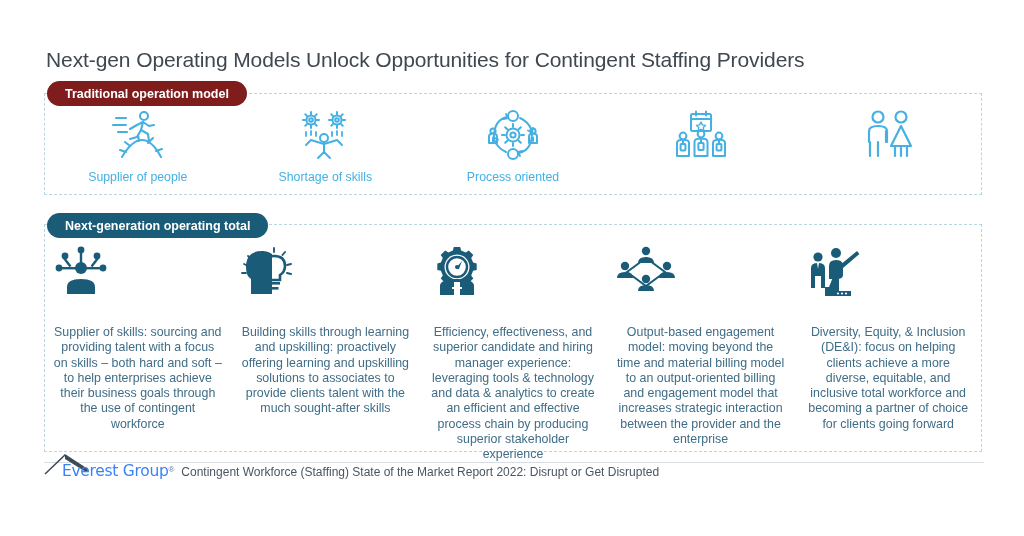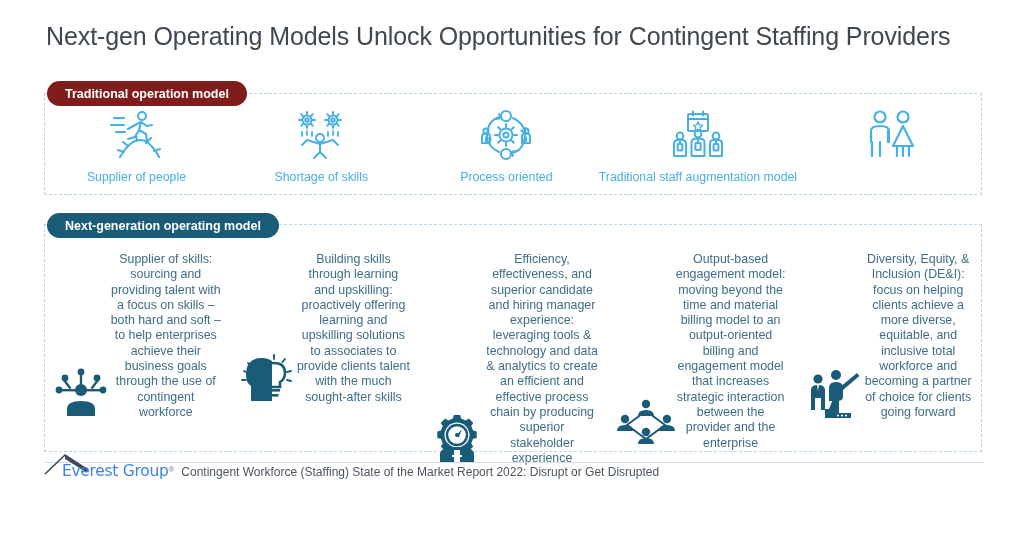--- a/index.html
+++ b/index.html
@@ -20,22 +20,22 @@
     position: relative;
     width: 1024px;
     height: 536px;
     box-sizing: border-box;
   }
 
   
   .slide-title {
     position: absolute;
     left: 46px;
-    top: 22px;
-    font-size: 25px;
+    top: 48px;
+    font-size: 21px;
     font-weight: 400;
     color: #3f4750;
     letter-spacing: -0.1px;
     white-space: nowrap;
   }
 
   
   .section {
     position: absolute;
     box-sizing: border-box;
@@ -119,24 +119,25 @@
     position: absolute;
     left: 44px;
     top: 240px;
     width: 938px;
     display: flex;
     align-items: flex-start;
   }
   .col2 {
     flex: 1 1 0;
     display: flex;
-    flex-direction: row;
-    align-items: flex-end;
+    flex-direction: column;
+    align-items: flex-start;
     padding: 0 9px;
     box-sizing: border-box;
+    gap: 15px;
   }
   .col2 .icon-wrap {
     height: 58px;
     display: flex;
     align-items: flex-end;
     justify-content: center;
   }
   .col2 .body-text {
     margin-top: 12px;
     font-size: 12.4px;
@@ -307,21 +308,20 @@
             <path d="M0 4.8 v3.4"></path>
           </g>
           <g transform="translate(49,27)">
             <circle cx="0" cy="0" r="3.4"></circle>
             <path d="M-6 20 v-13 q0 -3.2 6 -3.2 q6 0 6 3.2 V20 z"></path>
             <rect x="-2.4" y="8" width="4.8" height="6.5" rx="0.8"></rect>
             <path d="M0 4.5 v3"></path>
           </g>
         </svg>
       </div>
-      <div class="caption">Traditional staff augmentation model</div>
     </div>
 
     <div class="col1">
       <div class="icon-wrap">
         <svg width="56" height="52" viewBox="0 0 56 52" fill="none" stroke="#46b0e3" stroke-width="2.2" stroke-linecap="round" stroke-linejoin="round">
           <circle cx="18" cy="8" r="5.5"></circle>
           <path d="M10 47 v-14 h-1 v-11 q0 -5 9 -5 q9 0 9 5 v11"></path>
           <path d="M18 33 v14"></path>
           <path d="M26 22 v11"></path>
           <circle cx="41" cy="8" r="5.5"></circle>
@@ -330,21 +330,21 @@
           <path d="M41 37 v10"></path>
         </svg>
       </div>
     </div>
 
   </div>
 
   <div class="section section-nextgen"></div>
 
   <div class="badge badge-nextgen">
-    <span>Next-generation operating model</span>
+    <span>Next-generation operating total</span>
   </div>
 
   <div class="row2">
 
     <div class="col2">
       <div class="icon-wrap">
         <svg width="56" height="52" viewBox="0 0 56 52" fill="#1a5b77">
           <circle cx="28" cy="22" r="6"></circle>
           <circle cx="28" cy="4" r="3.4"></circle>
           <circle cx="12" cy="10" r="3.4"></circle>

